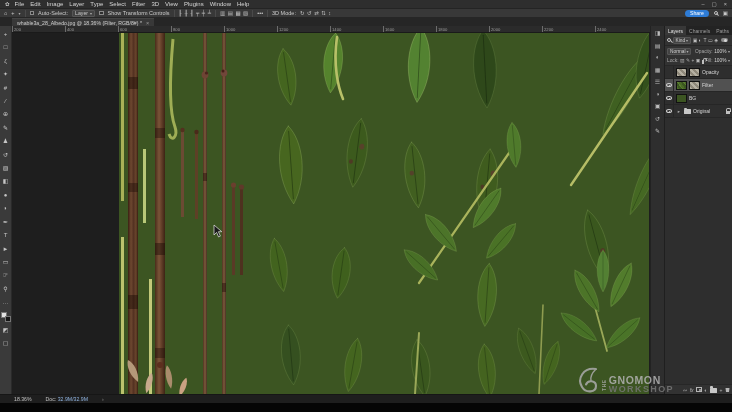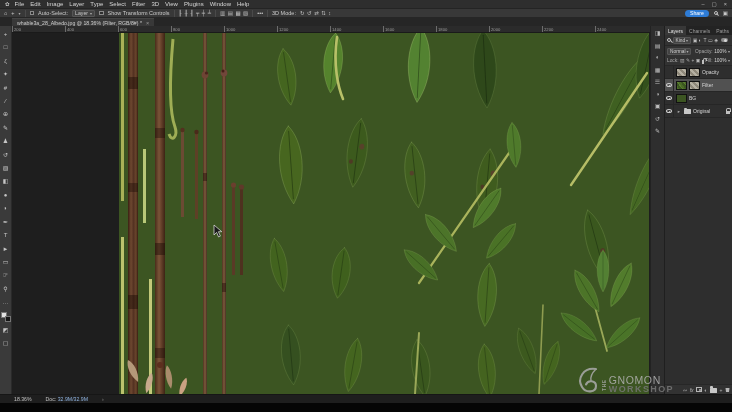--- a/index.html
+++ b/index.html
@@ -118,21 +118,21 @@
                      border-radius:50%; background:#b5b5b5; }
   .trash { width:5px; height:5px; position:relative; background:#b5b5b5;
            clip-path:polygon(10% 20%,90% 20%,80% 100%,20% 100%); }
   .trash::before { content:''; position:absolute; top:-1.2px; left:0.5px; width:4px; height:1px; background:#b5b5b5; }
 
   
   .watermark { position:absolute; right:58px; bottom:0px; display:flex; align-items:flex-end; gap:2px;
                z-index:6; pointer-events:none; opacity:0.85; }
   .wm-the { writing-mode:vertical-rl; transform:rotate(180deg); font-size:4.5px; letter-spacing:1px;
             color:#a9a9a9; font-weight:bold; margin-bottom:3px; }
-  .wm-line1 { font-size:10.5px; font-weight:normal; letter-spacing:0.6px; color:#b3b3b3; line-height:10px; }
+  .wm-line1 { font-size:10.5px; font-weight:bold; letter-spacing:0.6px; color:#b3b3b3; line-height:10px; }
   .wm-line2 { font-size:9px; font-weight:bold; letter-spacing:1.4px; color:#787878; line-height:9px; }
 
   
   .statusbar { height:9px; background:#1e1e1e; display:flex; align-items:center; gap:14px;
                padding-left:14px; font-size:5.2px; color:#c2c2c2; border-top:1px solid #161616; }
   .statusbar .docval { color:#8fb3e0; }
   .statusbar .chev { color:#8a8a8a; }
   .bottomblack { height:9px; background:#050505; }
 </style>
 </head>

